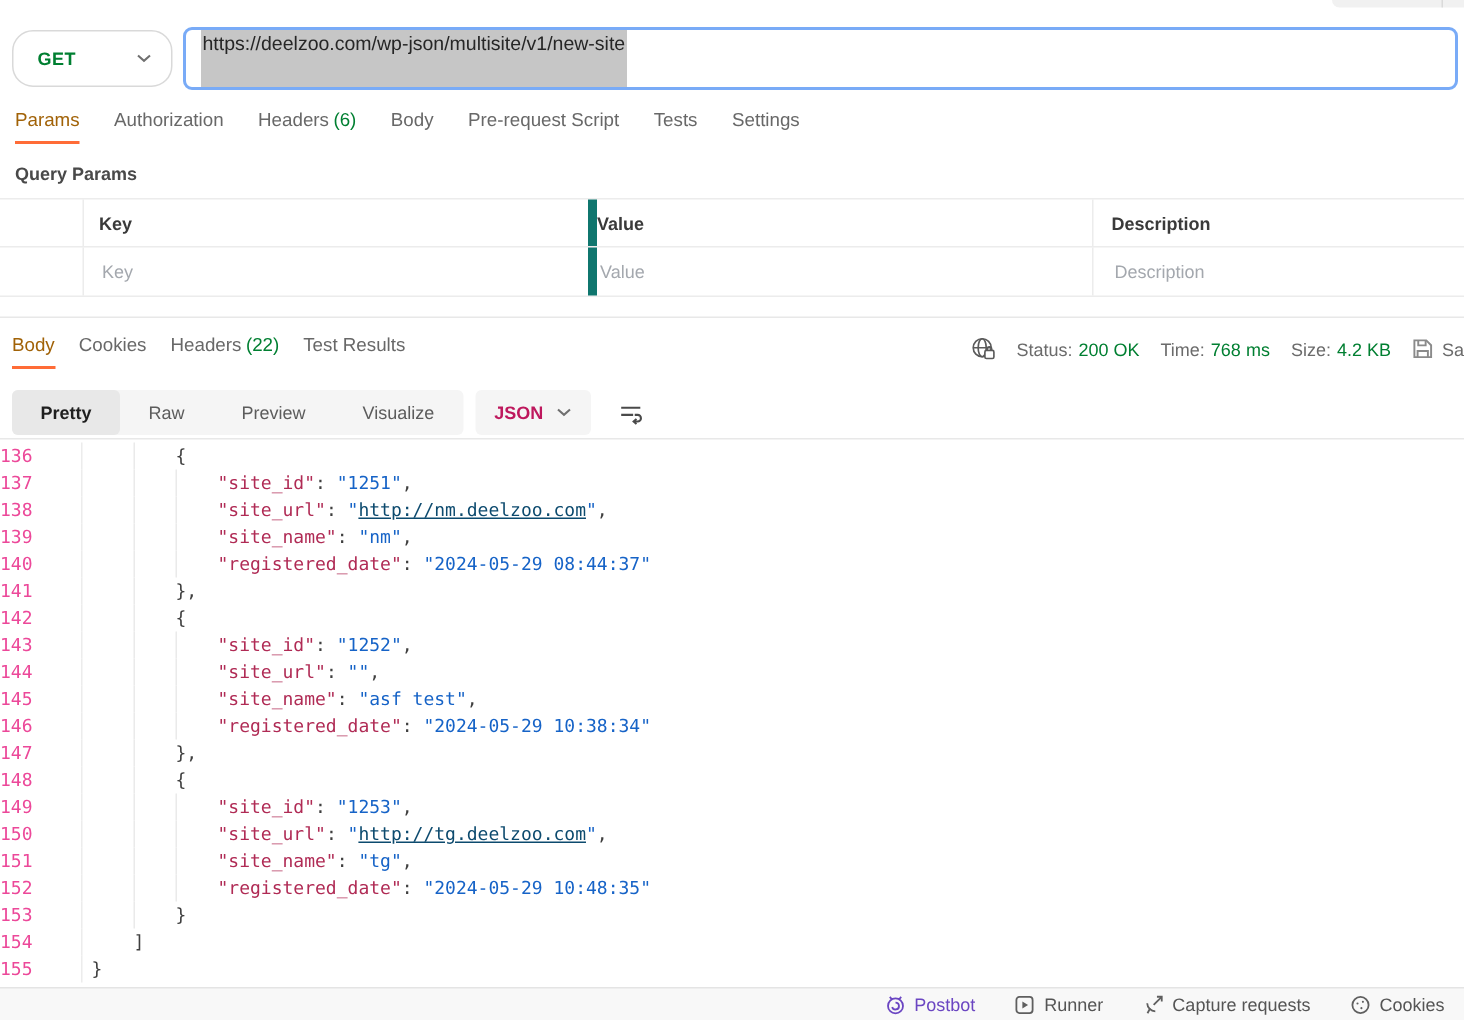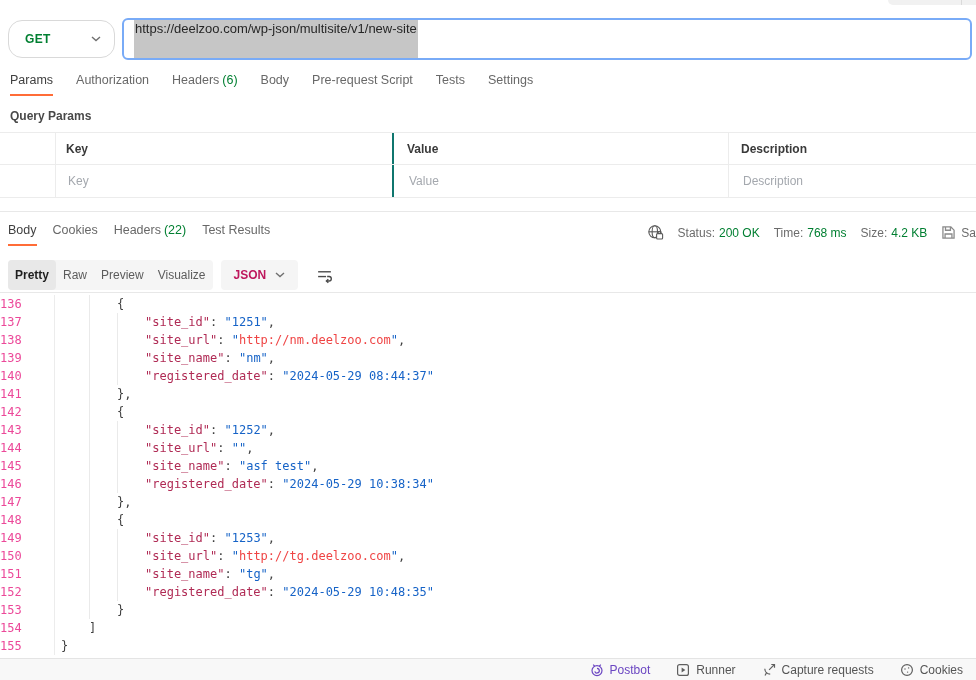--- a/index.html
+++ b/index.html
@@ -22,72 +22,72 @@
     padding:0 12px;gap:10px}
   .ctx-label{font-size:12.5px;font-weight:600;color:#323232;cursor:pointer;white-space:nowrap}
   .ctx-div{width:1px;height:16px;background:#e3e3e3}
   .ctx-dots{font-size:10px;font-weight:bold;letter-spacing:2px;color:#3f3f3f;cursor:pointer}
   .top-frag{position:absolute;right:0;top:0;width:88px;height:5px;background:#f1f1f1;border-radius:0 0 0 5px}
   .top-frag i{position:absolute;right:14px;top:0;width:1px;height:5px;background:#dadada}
 
   
   .req-tabs{display:flex;gap:23px;padding-left:10px;margin-top:7px;font-size:12.5px;color:#686868}
   .rtab{padding-bottom:7px;border-bottom:2px solid transparent;cursor:pointer;white-space:nowrap}
-  .rtab.active{color:#404040;border-bottom-color:#ff6c37}
+  .rtab.active{color:#a16207;border-bottom-color:#ff6c37}
   .count{color:#007f31;margin-left:3px}
 
   
   .qp-title{margin:13px 0 0 10px;font-size:12px;font-weight:700;color:#494949}
   .qp-table{margin-top:9px;border-top:1px solid #ececec;border-bottom:1px solid #ececec;font-size:12px}
   .qp-row{display:flex;align-items:stretch}
   .qp-row.head{height:31px;border-bottom:1px solid #ececec;font-weight:700;color:#3a3a3a}
   .qp-row.body{height:32px}
   .cell{display:flex;align-items:center;box-sizing:border-box}
   .c-check{width:55px;flex:none}
   .c-key{width:337px;flex:none;border-left:1px solid #ececec;padding-left:10px}
-  .c-value{width:336px;flex:none;border-left:2px solid #0f766e;padding-left:13px}
+  .c-value{width:336px;flex:none;border-left:6px solid #0f766e;}
   .c-desc{flex:1;border-left:1px solid #ececec;padding-left:12px}
   .qp-input{border:0;outline:0;width:95%;background:transparent;color:#333;
     font-family:"Liberation Sans",sans-serif;font-size:12px}
   .qp-input::placeholder{color:#a4a8ae}
 
   .splitter{margin-top:13px;border-top:1px solid #e8e8e8;cursor:row-resize}
 
   
   .resp-header{display:flex;align-items:flex-start;margin-top:11px;padding-left:8px;height:30px}
   .resp-tabs{display:flex;gap:16px;font-size:12.5px;color:#686868}
   .resp-meta{margin-left:auto;display:flex;align-items:center;gap:14px;font-size:12px;color:#6b6b6b;
     white-space:nowrap;padding-top:1px}
   .meta-item{display:flex;align-items:flex-end;gap:4px}
   .green{color:#007f31}
   .save-btn{display:flex;align-items:center;gap:5px;color:#6b6b6b;cursor:pointer}
 
   
   .view-row{display:flex;align-items:center;margin:7px 0 0 8px;height:30px;gap:8px}
   .seg{display:flex;background:#f5f5f5;border-radius:4px;height:30px;align-items:center;
     color:#5c5c5c;font-size:12px}
-  .seg-item{padding:0 7px;height:30px;display:flex;align-items:center;border-radius:4px;cursor:pointer}
+  .seg-item{padding:0 19px;height:30px;display:flex;align-items:center;border-radius:4px;cursor:pointer}
   .seg-item.active{background:#e8e8e8;color:#1f1f1f;font-weight:600}
   .json-dd{display:flex;align-items:center;gap:9px;background:#f5f5f5;border-radius:4px;height:30px;
     padding:0 13px;font-size:12px;font-weight:600;color:#be185d;cursor:pointer}
   .wrap-btn{margin-left:10px;display:flex;align-items:center;cursor:pointer;color:#4a4a4a}
 
   
   .code-area{border-top:1px solid #e8e8e8;margin-top:2px;padding-top:2px;
     font-family:"DejaVu Sans Mono",monospace;font-size:12px;line-height:18px;color:#3f3f3f}
   .cl{display:flex;height:18px}
   .ln{flex:none;width:55px;box-sizing:border-box;padding-right:7px;text-align:left;color:#ec4899;
     border-right:1px solid #ececec;user-select:none}
   .code{display:flex;margin-left:6px}
   .code span{white-space:pre}
   .guide{flex:none;width:28px;box-sizing:border-box;border-left:1px solid #eaeaea}
   .guide.first{border-left:none}
   .tk-key{color:#b02b55}
   .tk-str{color:#1663c7}
-  .tk-lnk{color:#ef4444;cursor:pointer}
+  .tk-lnk{color:#0c4a6e;text-decoration:underline;cursor:pointer}
   .tk-pun{color:#3f3f3f}
 
   
   .footer{position:absolute;left:0;right:0;bottom:0;height:21px;background:#f8f8f8;
     border-top:1px solid #e4e4e4;display:flex;align-items:center;justify-content:flex-end;
     gap:26px;padding-right:13px;font-size:12px;color:#555}
   .f-item{display:flex;align-items:flex-start;gap:6px;cursor:pointer;white-space:nowrap}
   .f-item.postbot{color:#6b46c2}
   svg{display:block}
 </style>

